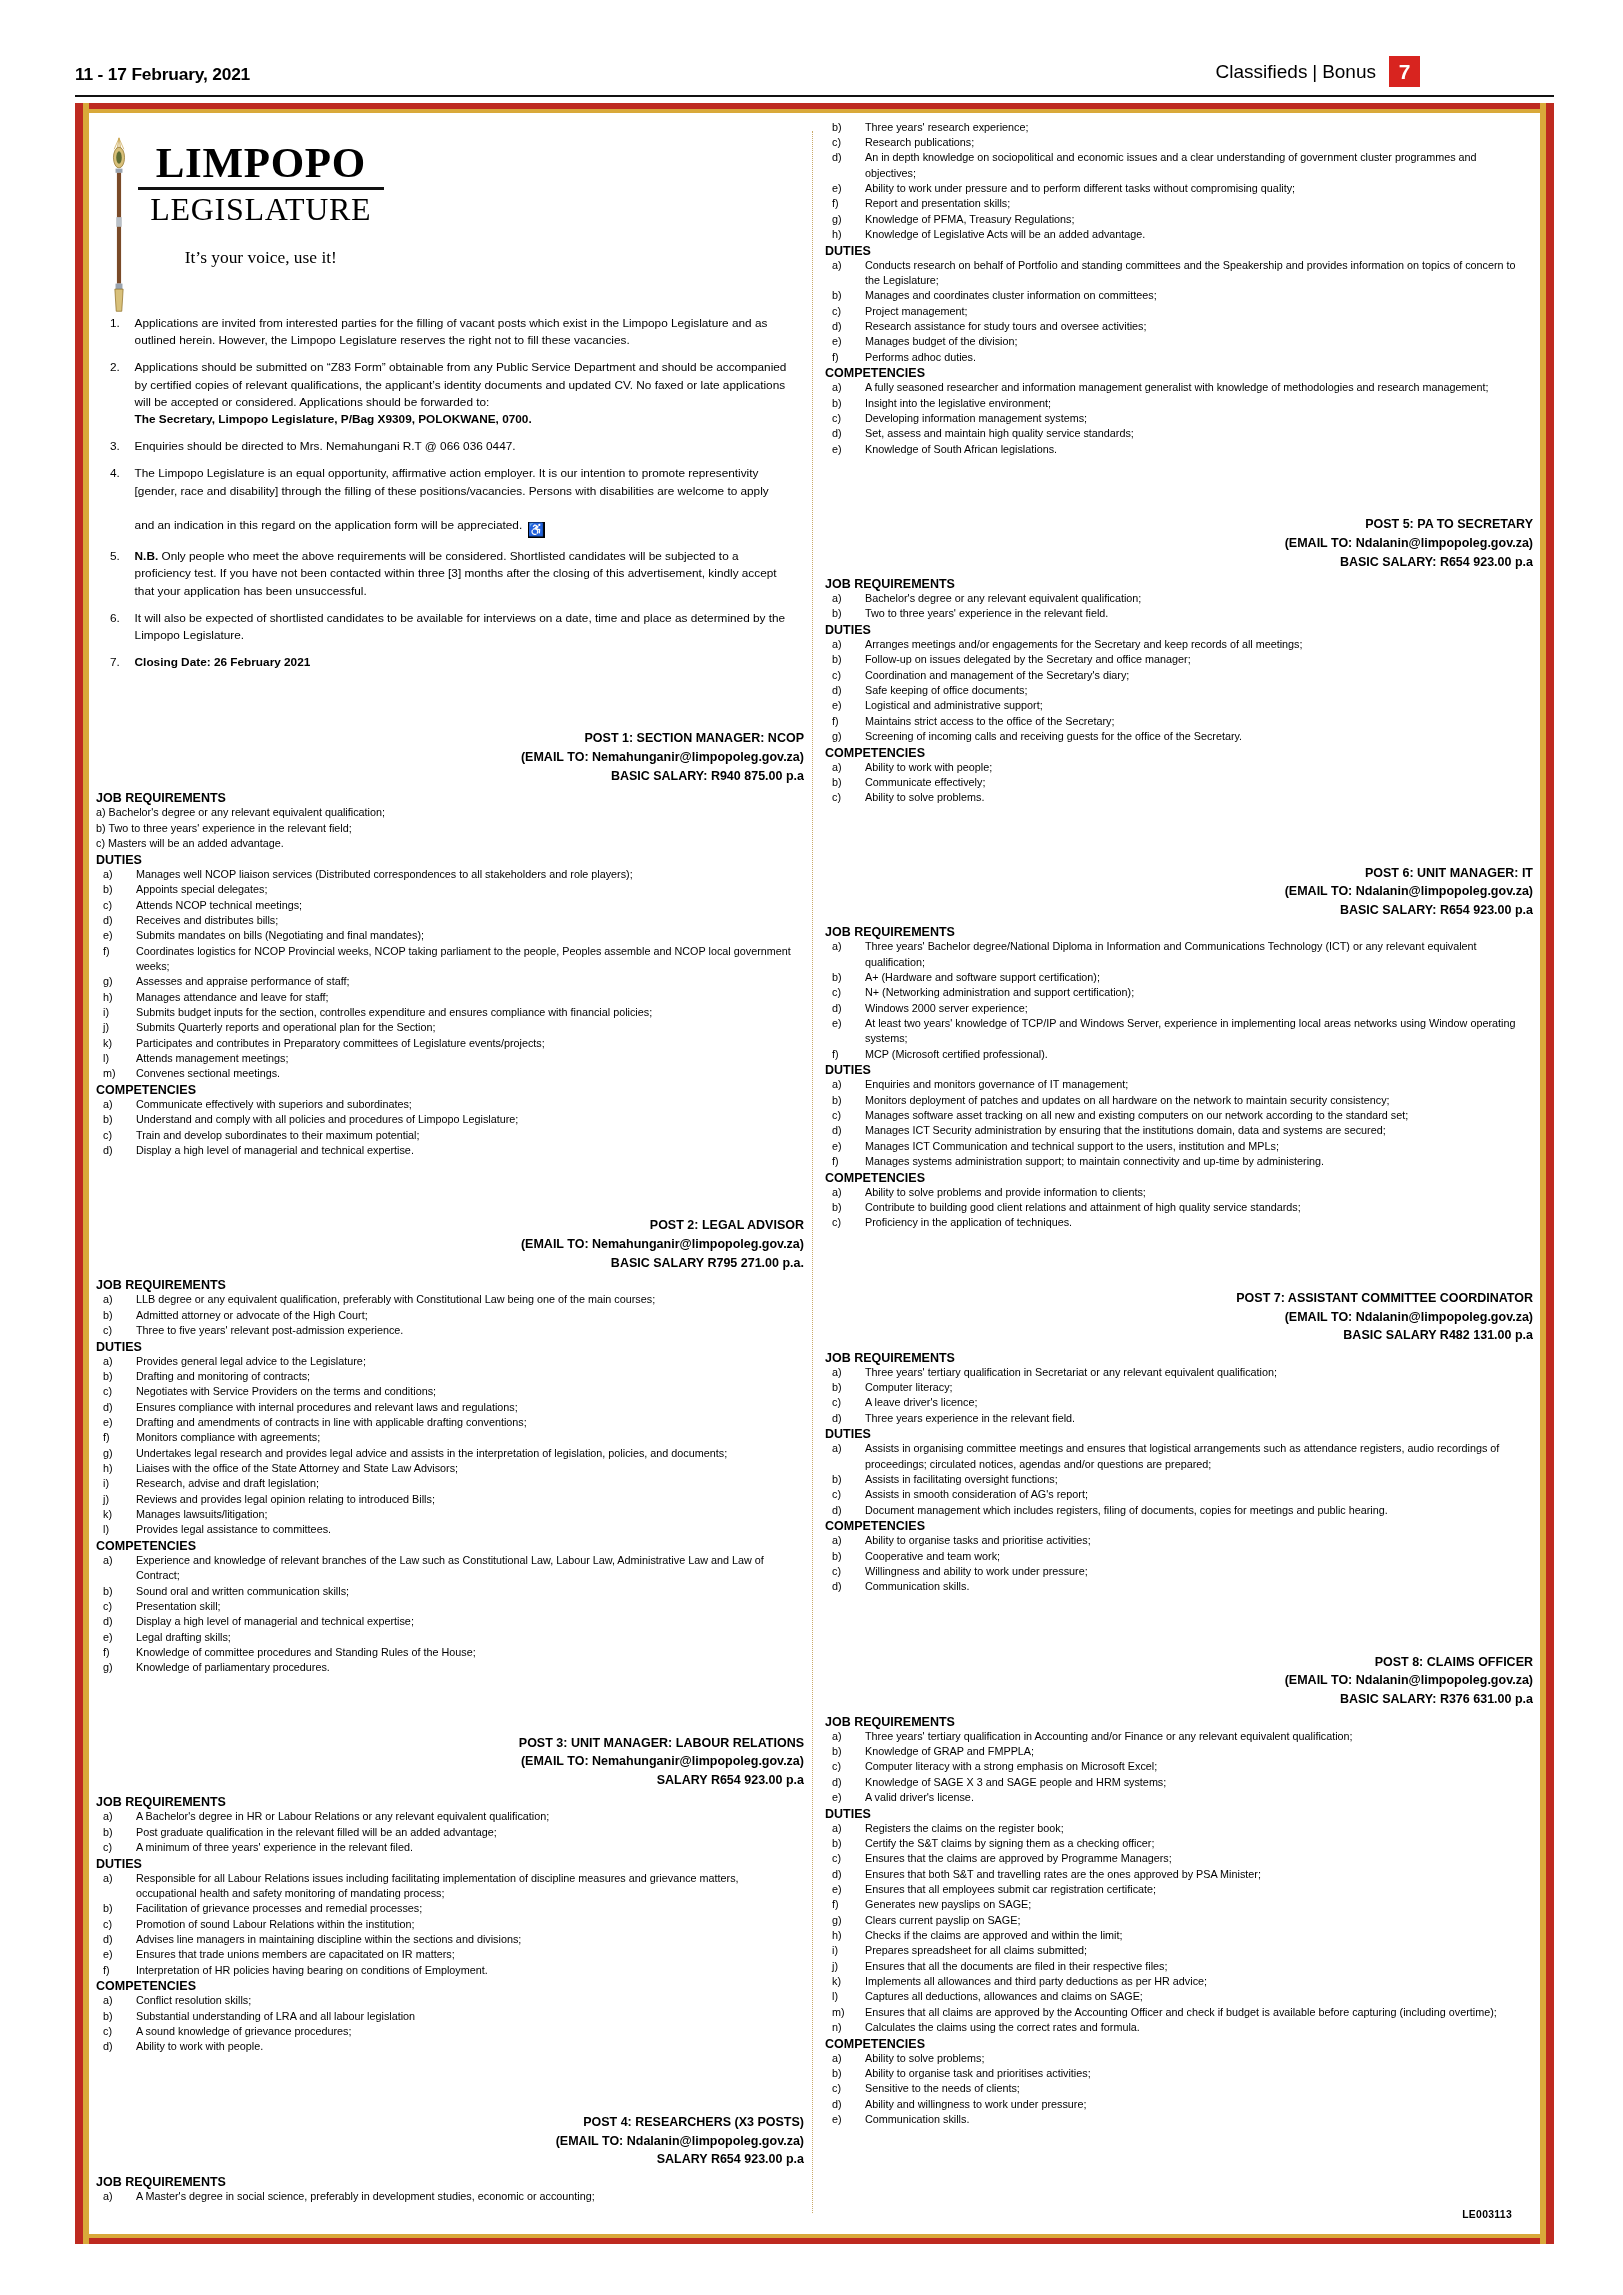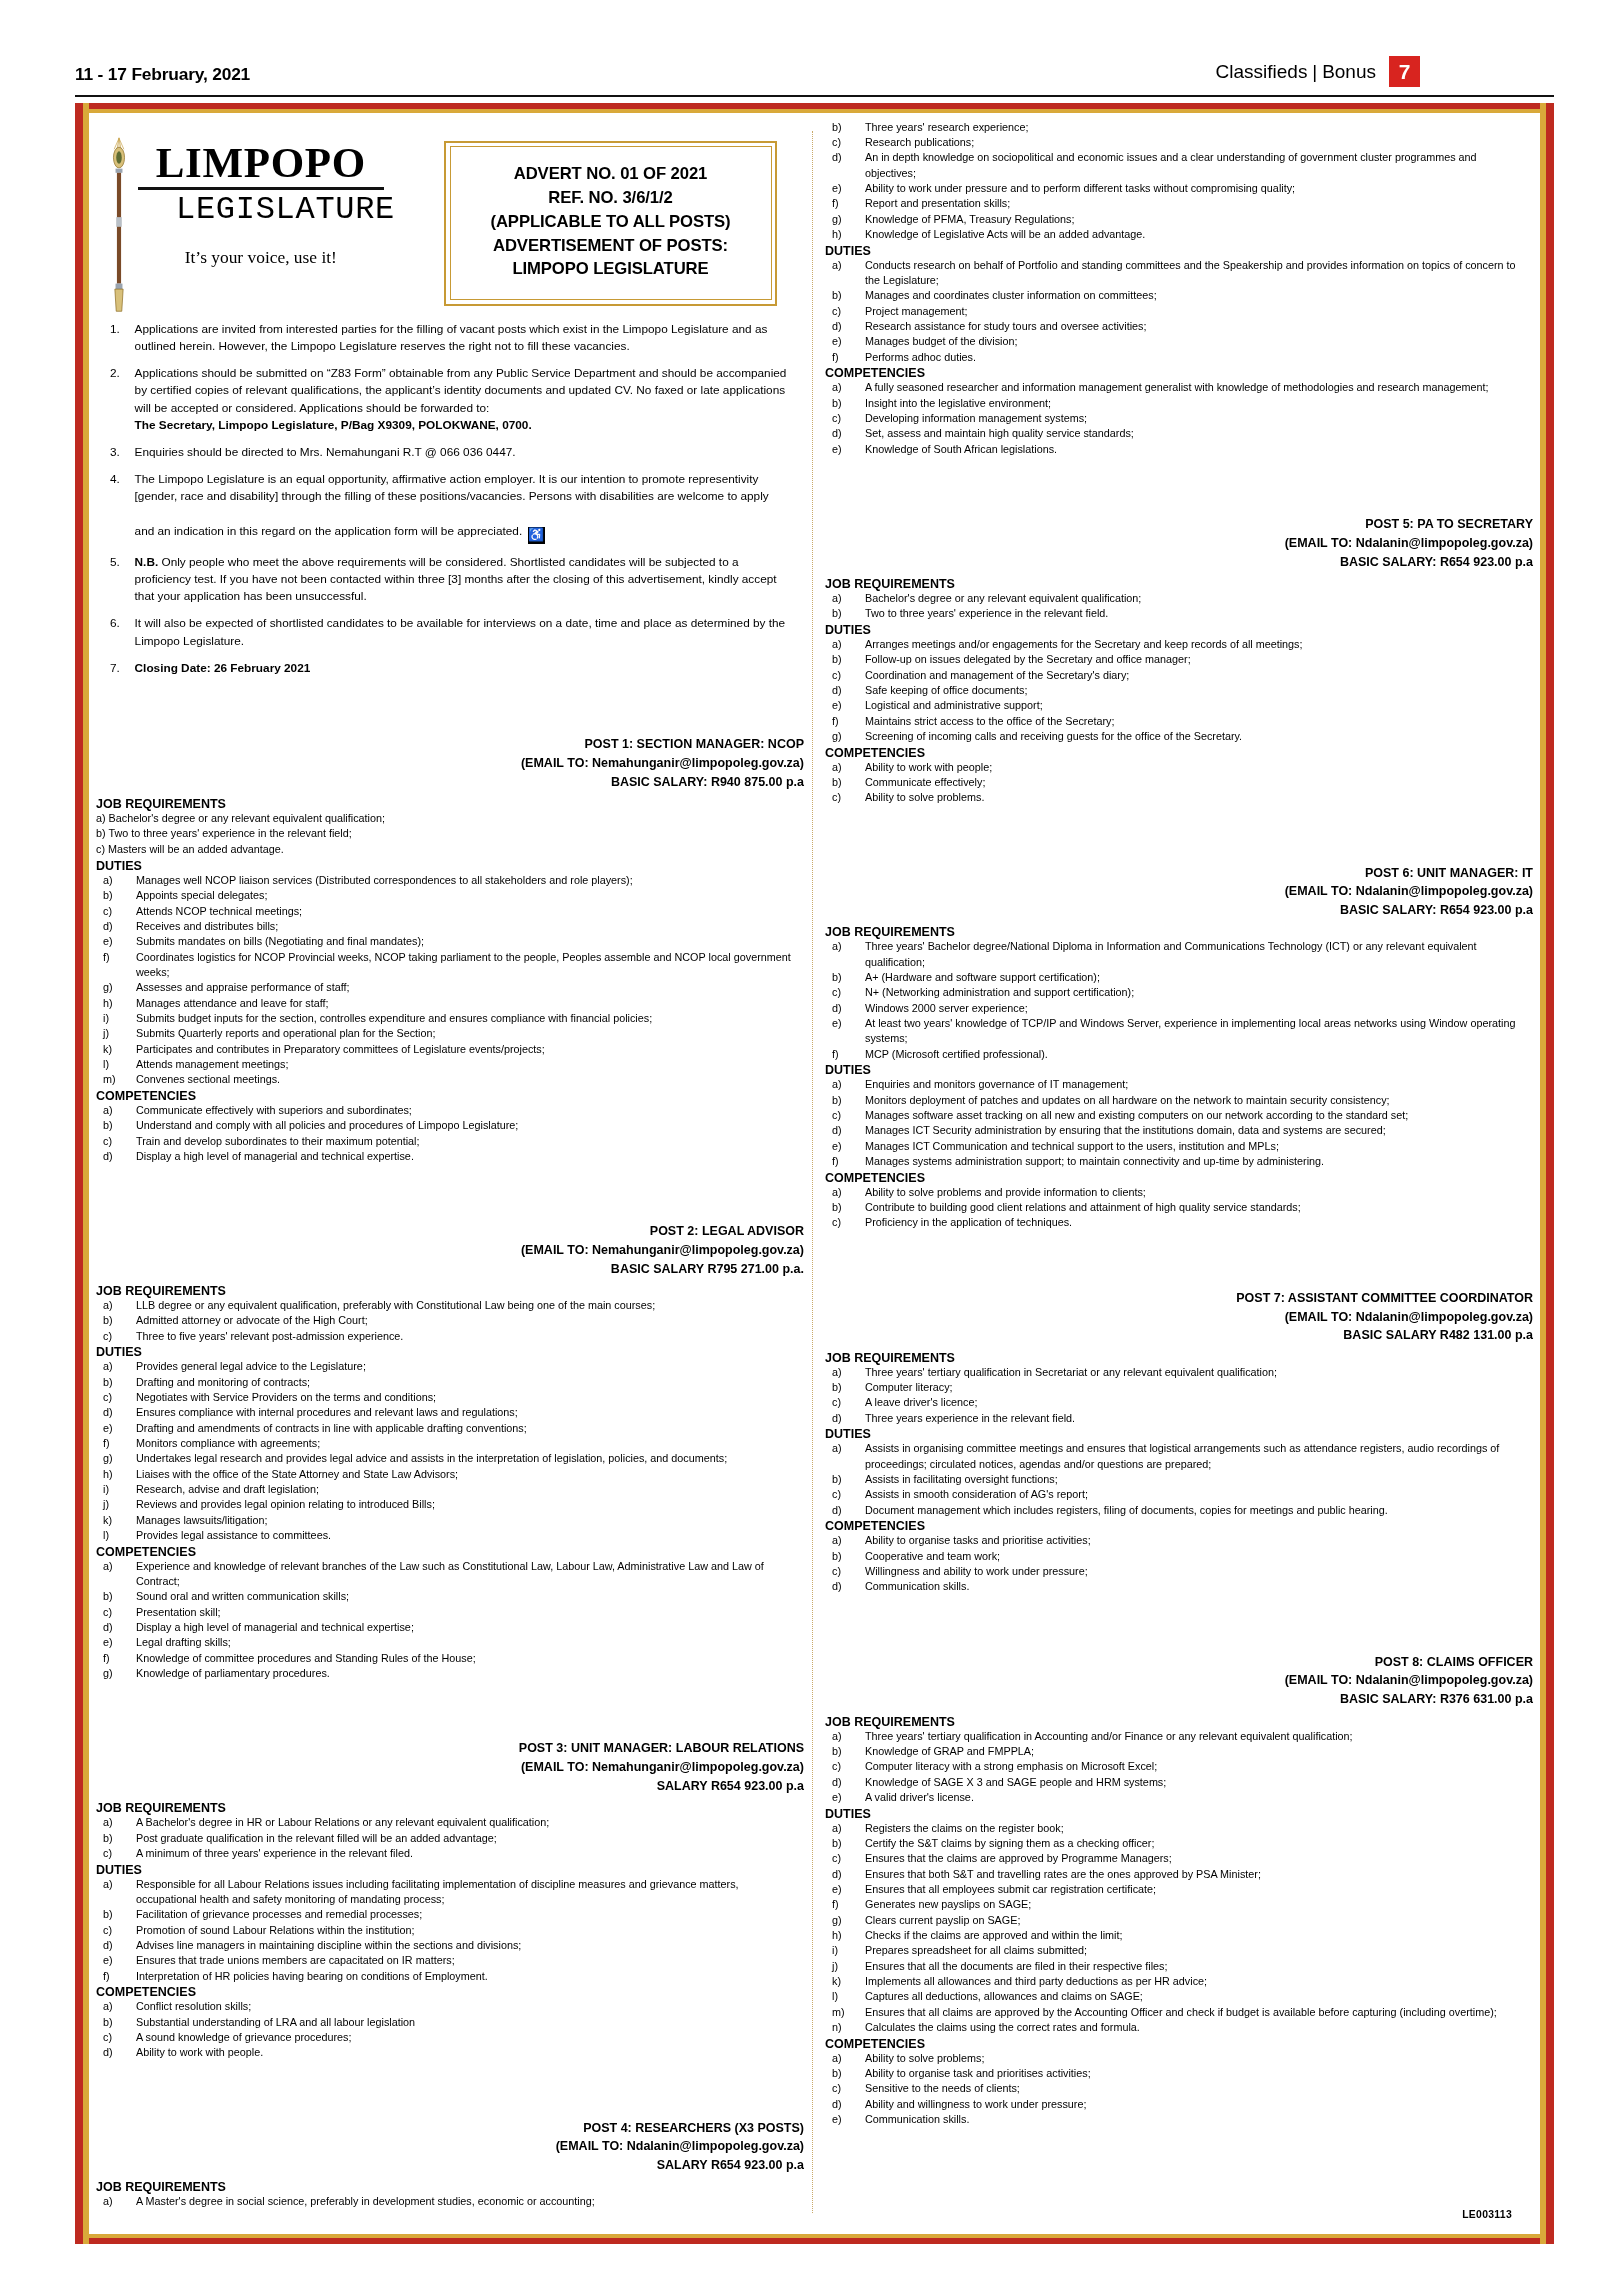--- a/index.html
+++ b/index.html
@@ -87,22 +87,22 @@
     width: 18px; height: 187px;
   }
   .logo-name {
     font-family: "Liberation Serif", serif;
     font-size: 43px; letter-spacing: 0.7px; line-height: 1;
     padding-bottom: 2.1px;
     font-weight: bold;
   }
   .logo-rule { height: 2.8px; background: #111; margin: 1.4px 11px 2.8px 11px; }
   .logo-sub {
-    font-family: Liberation Mono, monospace;
-    font-size: 32px; letter-spacing: 0.7px; line-height: 1.05; text-align: right;
+    font-family: Liberation Serif, serif;
+    font-size: 32px; letter-spacing: 0.7px; line-height: 1.05;
   }
   .logo-tag {
     font-family: "Liberation Serif", serif;
     font-size: 17.4px; margin-top: 21px;
   }
 
   .advert-box {
     margin-left: 49px;
     border: 2.8px solid #C79A35;
     padding: 3.5px;
@@ -207,29 +207,20 @@
           <rect x="9" y="120" width="8" height="14" fill="#b9c0c7"></rect>
           <rect x="8" y="216" width="10" height="8" fill="#9aa4b0"></rect>
           <path d="M7 224 L19 224 L17 256 L9 256 Z" fill="#d8c07a" stroke="#8a6a20"></path>
         </svg>
         <div class="logo-name">LIMPOPO</div>
         <div class="logo-rule"></div>
         <div class="logo-sub">LEGISLATURE</div>
         <div class="logo-tag">It’s your voice, use it!</div>
       </div>
 
-      <div class="advert-box">
-        <div class="advert-inner">
-          <div>ADVERT NO. 01 OF 2021</div>
-          <div>REF. NO. 3/6/1/2</div>
-          <div>(APPLICABLE TO ALL POSTS)</div>
-          <div>ADVERTISEMENT OF POSTS:</div>
-          <div>LIMPOPO LEGISLATURE</div>
-        </div>
-      </div>
     </div>
 
     <div class="intro">
         <div class="intro-item">
           <div class="intro-num">1.</div>
           <div class="intro-txt">Applications are invited from interested parties for the filling of vacant posts which exist in the Limpopo Legislature and as outlined herein. However, the Limpopo Legislature reserves the right not to fill these vacancies.</div>
         </div>
         <div class="intro-item">
           <div class="intro-num">2.</div>
           <div class="intro-txt">Applications should be submitted on “Z83 Form” obtainable from any Public Service Department and should be accompanied by certified copies of relevant qualifications, the applicant’s identity documents and updated CV. No faxed or late applications will be accepted or considered.  Applications should be forwarded to:<br><b>The Secretary, Limpopo Legislature, P/Bag X9309, POLOKWANE, 0700.</b></div>

